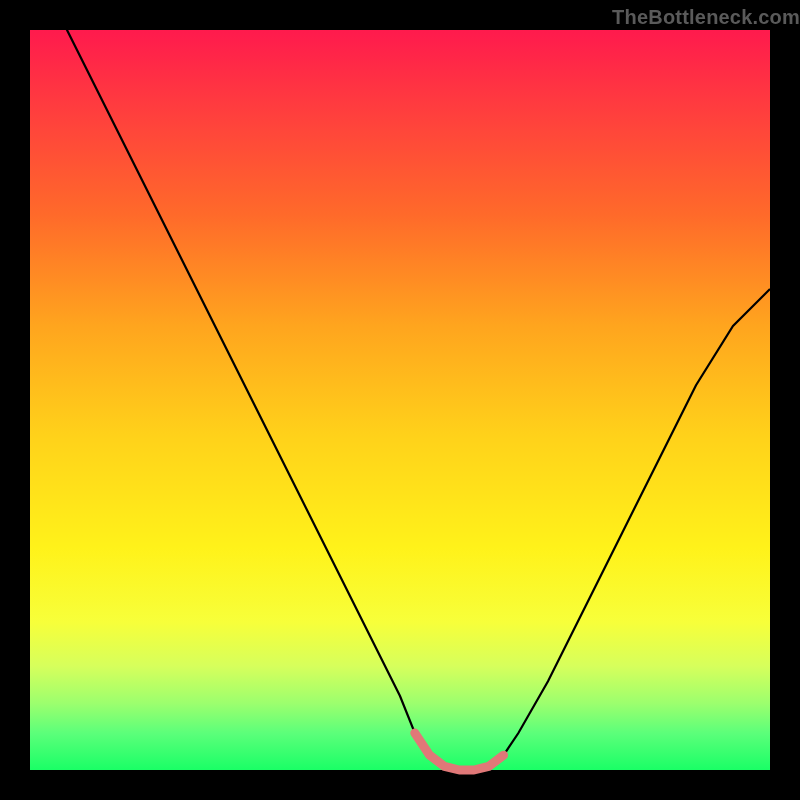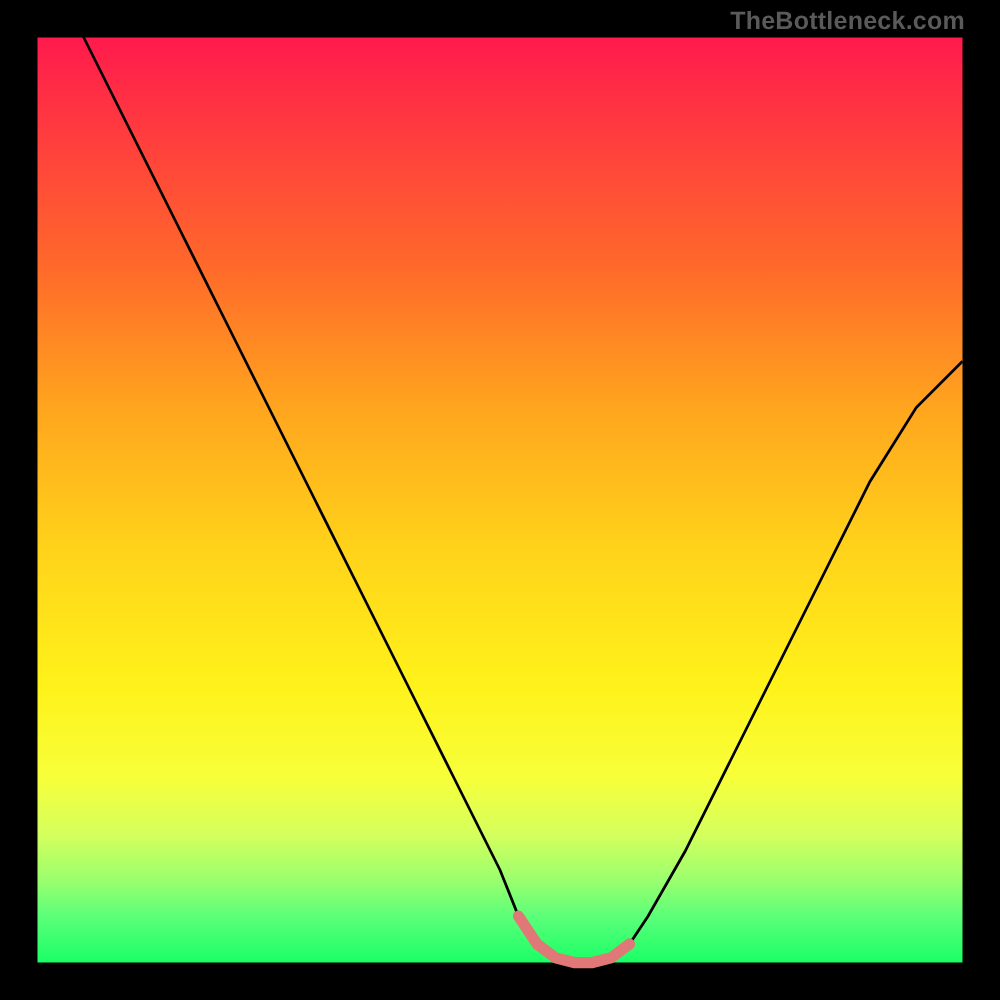--- a/index.html
+++ b/index.html
@@ -26,21 +26,21 @@
       #f7ff3a 80%,
       #d6ff5c 86%,
       #9cff6e 91%,
       #5cff7a 95%,
       #1aff66 100%
     );
   }
   .watermark {
     position: absolute;
     top: 6px;
-    right: 28px;
+    right: 0;
     font-family: Arial, Helvetica, sans-serif;
     font-size: 20px;
     font-weight: 600;
     color: #5a5a5a;
     letter-spacing: 0.2px;
     user-select: none;
   }
   svg.curve {
     position: absolute;
     left: 0; top: 0;

